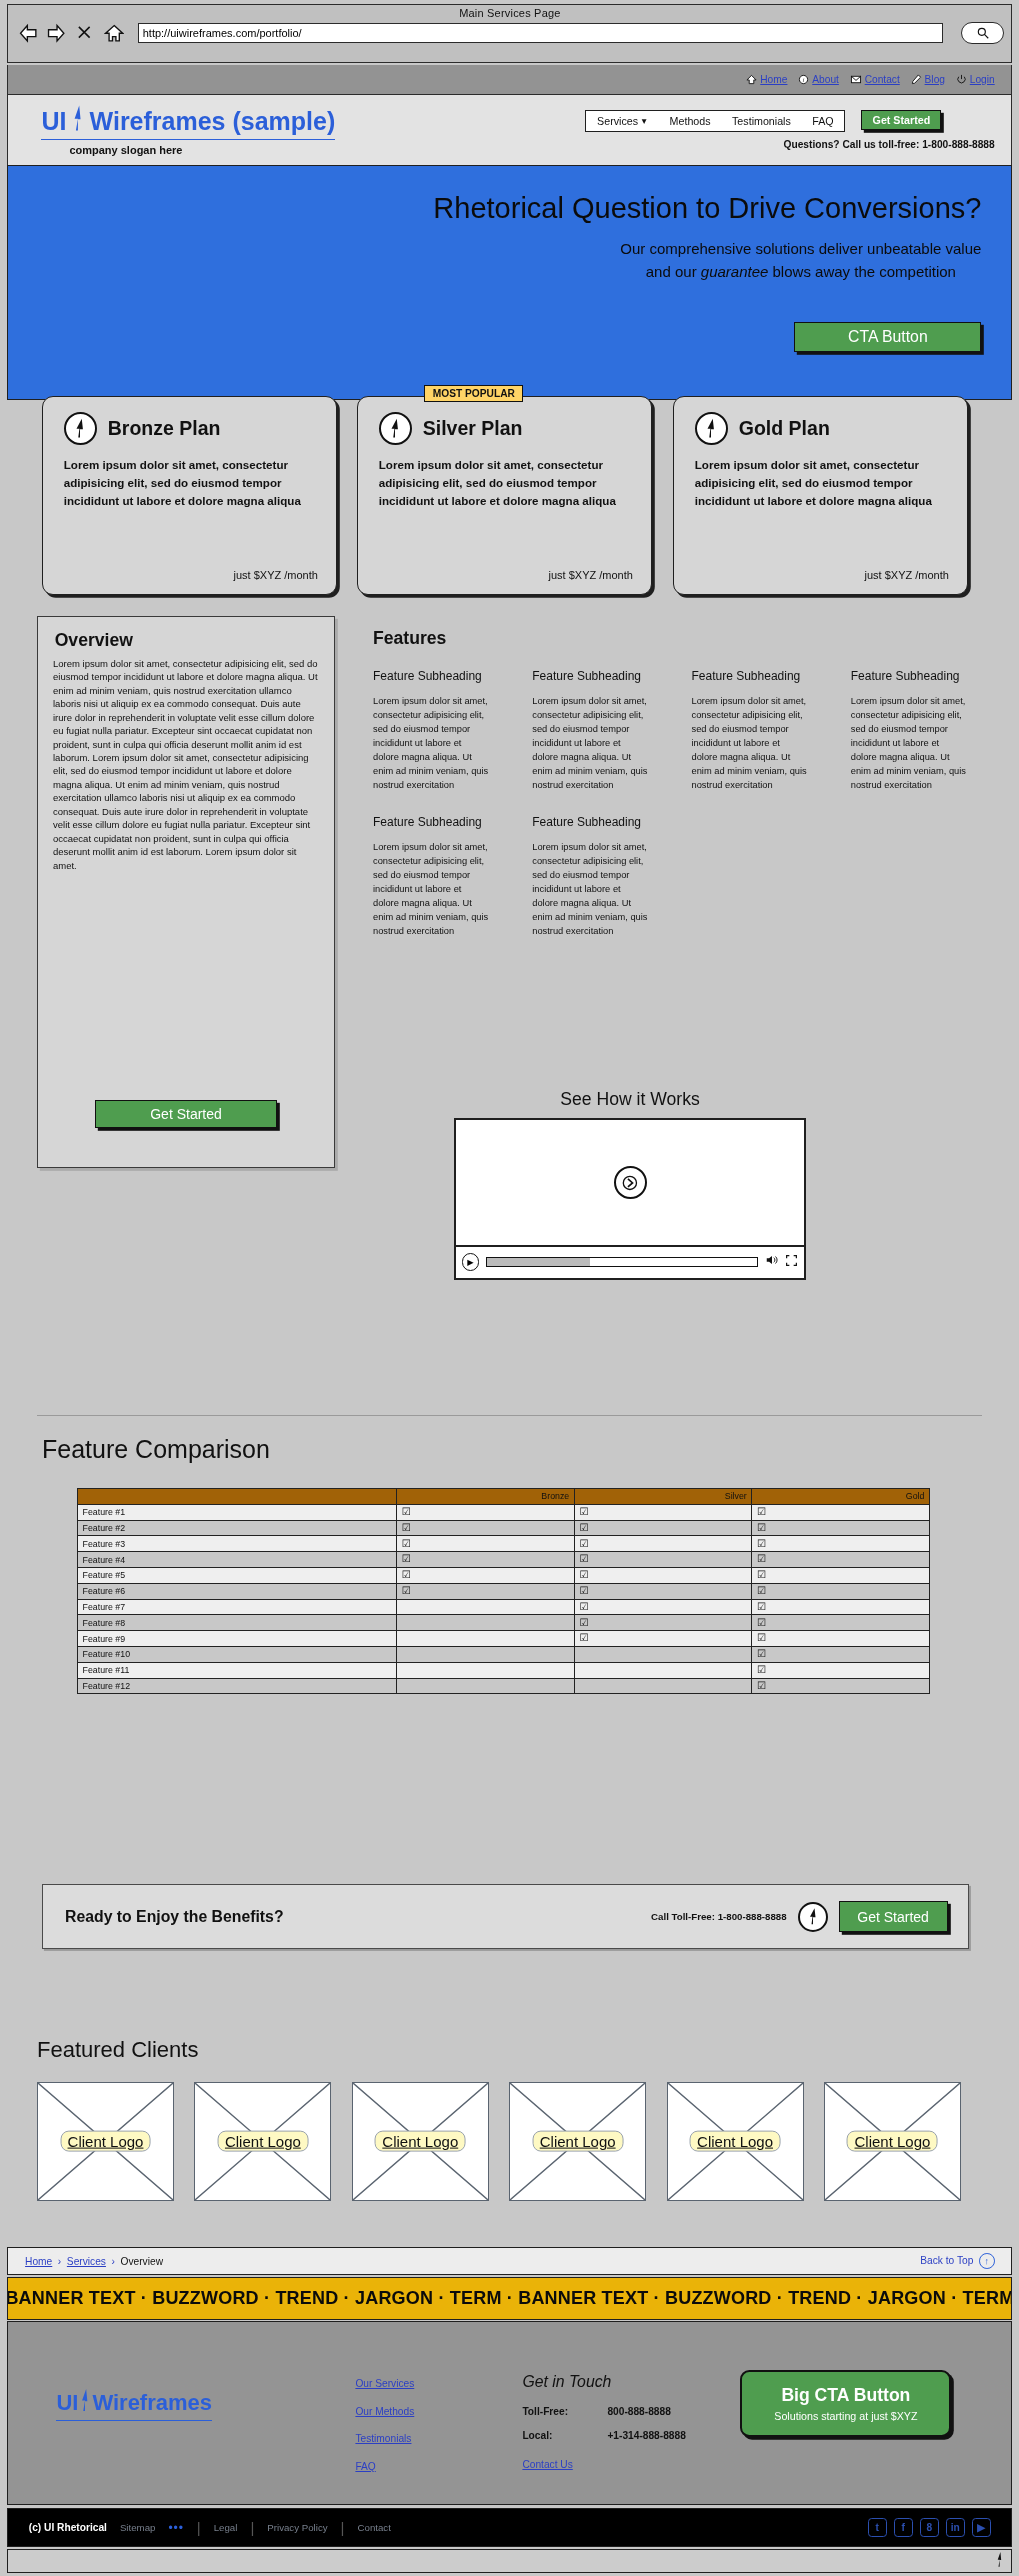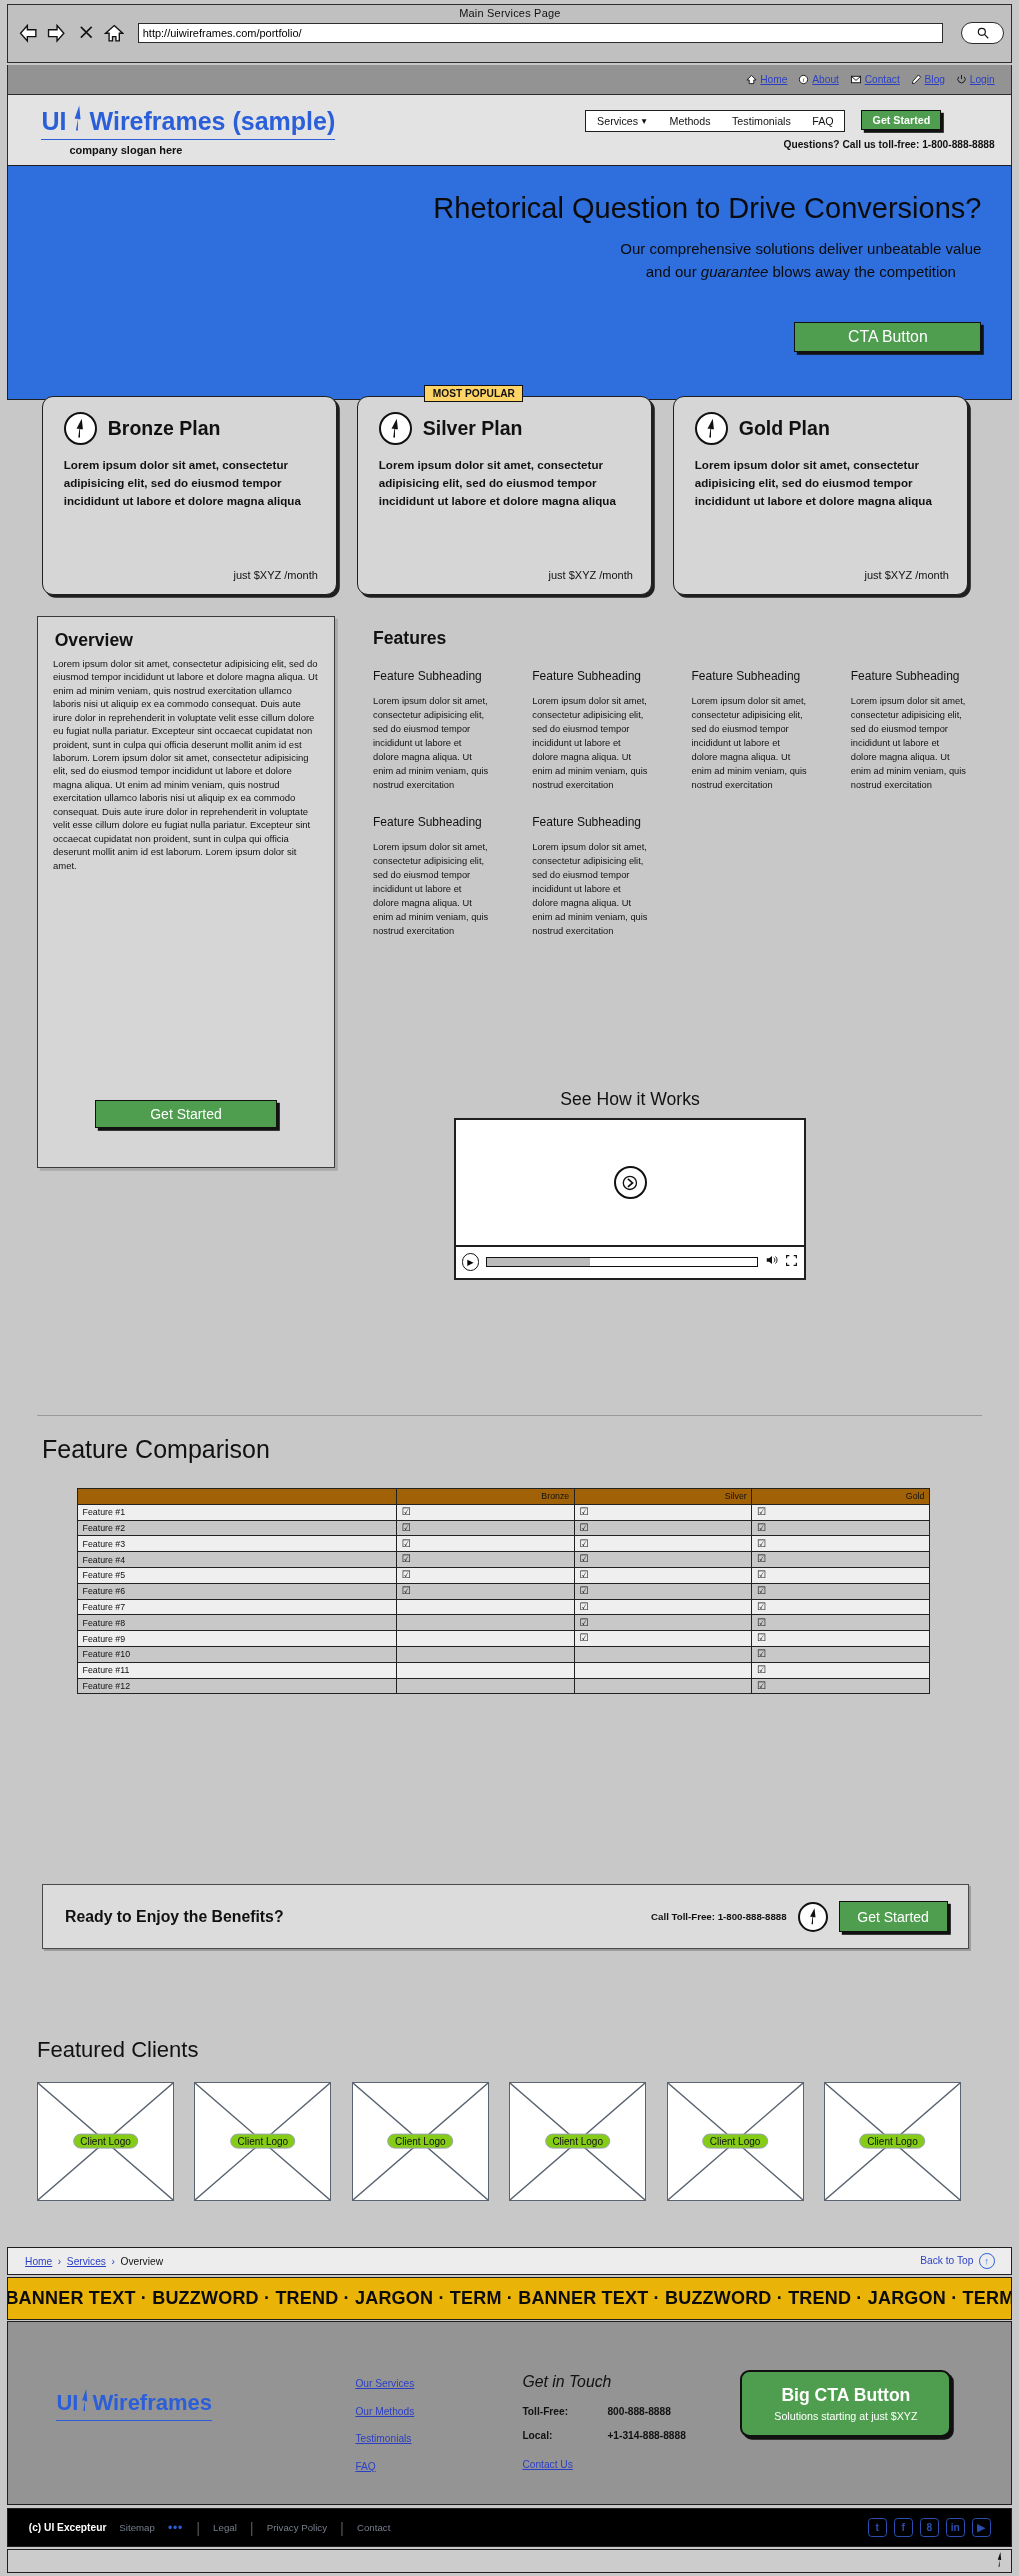--- a/index.html
+++ b/index.html
@@ -14,21 +14,21 @@
   
   .browser-chrome {
     position: absolute; left: 7.4px; top: 3.7px; width: 1005px; height: 59px;
     background: #c0c0c0; border: 1.9px solid #2b2b2b;
   }
   .browser-title {
     text-align: center; font-size: 11px; color: #111; padding-top: 2.8px;
     letter-spacing: 0.2px;
   }
   .browser-toolbar {
-    display: flex; align-items: center; padding: 2.8px 7.4px 0 9.3px; gap: 8.3px; text-align: right;
+    display: flex; align-items: center; padding: 2.8px 7.4px 0 9.3px; gap: 8.3px;
   }
   .nav-arrow, .nav-home, .nav-x { width: 20.4px; height: 20.4px; flex: 0 0 auto; }
   .url-bar {
     flex: 1 1 auto; height: 20.4px; background: #ffffff;
     border: 1.9px solid #2b2b2b; margin-left: 5.6px; margin-right: 9.3px;
     display: flex; align-items: center; padding: 0 3.7px;
     font-size: 11px; color: #000;
   }
   .search-pill {
     width: 43px; height: 22px; border: 1.9px solid #2b2b2b; border-radius: 12px;
@@ -216,22 +216,22 @@
   
   .clients { position: absolute; left: 37px; top: 2037px; width: 936px; }
   .clients h2 { font-size: 22px; color: #111; font-weight: normal; margin-bottom: 18.5px; }
   .client-row { display: flex; gap: 20.4px; }
   .client-box {
     width: 137px; height: 119px; border: 1.4px solid #5a6470; position: relative;
     background: #fff;
   }
   .client-label {
     position: absolute; left: 50%; top: 50%; transform: translate(-50%,-50%);
-    background: #84cc16; border: 0.9px solid #9aa3ad; border-radius: 8.3px;
-    font-size: 10px; color: #111; padding: 0.9px 6.5px; white-space: nowrap;
+    background: #fef9c3; border: 0.9px solid #9aa3ad; border-radius: 8.3px;
+    font-size: 15px; color: #111; padding: 0.9px 6.5px; white-space: nowrap; text-decoration: underline;
   }
 
   
   .breadcrumb {
     position: absolute; left: 7.4px; top: 2247px; width: 1005px; height: 28px;
     background: #ededed; border: 1.9px solid #1f1f1f;
     display: flex; align-items: center; padding: 0 16.7px; font-size: 10.2px; color: #111;
   }
   .breadcrumb a { color: #2b3fc4; text-decoration: underline; }
   .breadcrumb .sep { color: #2b3fc4; margin: 0 5.6px; }
@@ -701,21 +701,21 @@
       <a href="#">Contact Us</a>
     </div>
 
     <div class="f-cta">
       <span class="big">Big CTA Button</span>
       <span class="small">Solutions starting at just $XYZ</span>
     </div>
   </div>
 
   <div class="bottom-bar">
-    <span class="bb-copy">(c) UI Excepteur</span>
+    <span class="bb-copy">(c) UI Rhetorical</span>
     <span class="bb-link">Sitemap</span>
     <span class="bb-dots">•••</span>
     <span class="bb-pipe">|</span>
     <span class="bb-link">Legal</span>
     <span class="bb-pipe">|</span>
     <span class="bb-link">Privacy Policy</span>
     <span class="bb-pipe">|</span>
     <span class="bb-link">Contact</span>
     <span class="socials" id="socials">
         <span class="soc">t</span>

